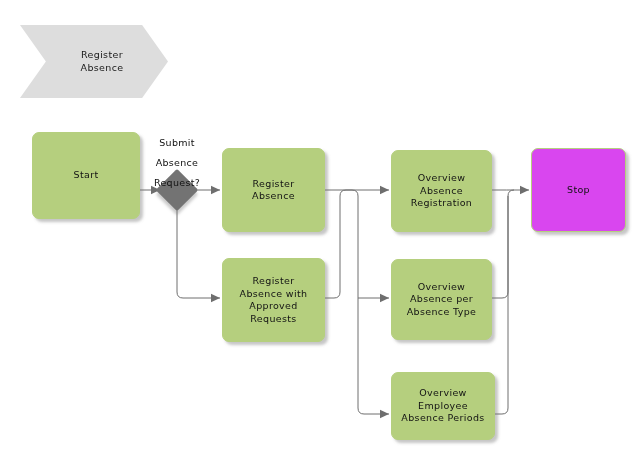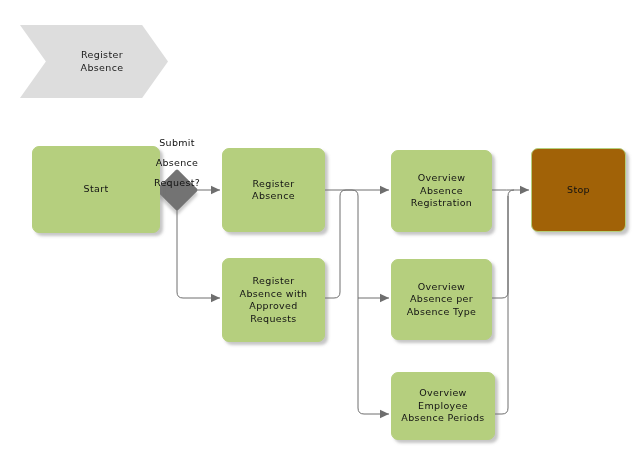--- a/index.html
+++ b/index.html
@@ -120,21 +120,21 @@
   <div class="banner" style="left: 20px; top: 25px; width: 148px; height: 73px; background: rgb(221, 221, 221);">
     <span class="label">Register
 Absence</span>
   </div>
 
   <div class="gateway" style="width: 30px; height: 30px; left: 162px; top: 175px; background: rgb(115, 115, 115);"></div>
   <div class="gateway-label" style="left: 140px; top: 133px; width: 74px;">Submit
 Absence
 Request?</div>
 
-<div class="node" style="left: 32px; top: 146px; width: 128px; height: 87px; background: rgb(181, 207, 126); border-color: rgb(181, 207, 126);">
+<div class="node" style="left: 32px; top: 132px; width: 108px; height: 87px; background: rgb(181, 207, 126); border-color: rgb(181, 207, 126);">
       <span class="label">Start</span>
     </div>
     <div class="node" style="left: 222px; top: 148px; width: 103px; height: 84px; background: rgb(181, 207, 126); border-color: rgb(181, 207, 126);">
       <span class="label">Register
 Absence</span>
     </div>
     <div class="node" style="left: 222px; top: 258px; width: 103px; height: 84px; background: rgb(181, 207, 126); border-color: rgb(181, 207, 126);">
       <span class="label">Register
 Absence with
 Approved
@@ -148,16 +148,16 @@
     <div class="node" style="left: 391px; top: 259px; width: 101px; height: 81px; background: rgb(181, 207, 126); border-color: rgb(181, 207, 126);">
       <span class="label">Overview
 Absence per
 Absence Type</span>
     </div>
     <div class="node" style="left: 391px; top: 372px; width: 104px; height: 68px; background: rgb(181, 207, 126); border-color: rgb(181, 207, 126);">
       <span class="label">Overview
 Employee
 Absence Periods</span>
     </div>
-    <div class="node" style="left: 531px; top: 148px; width: 95px; height: 84px; background: #a16207; border-color: rgb(181, 207, 126);">
+    <div class="node" style="left: 531px; top: 148px; width: 95px; height: 84px; background: #d946ef; border-color: rgb(181, 207, 126);">
       <span class="label">Stop</span>
     </div>
   </div>
 
 </body></html>

